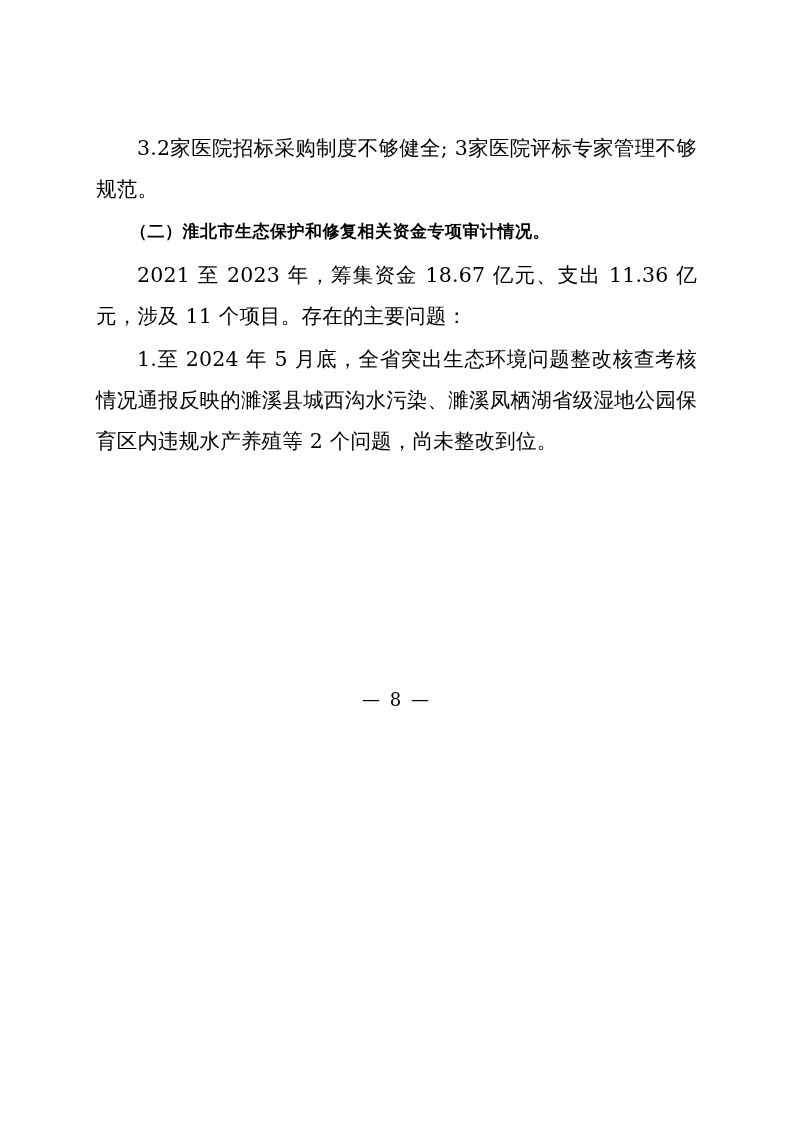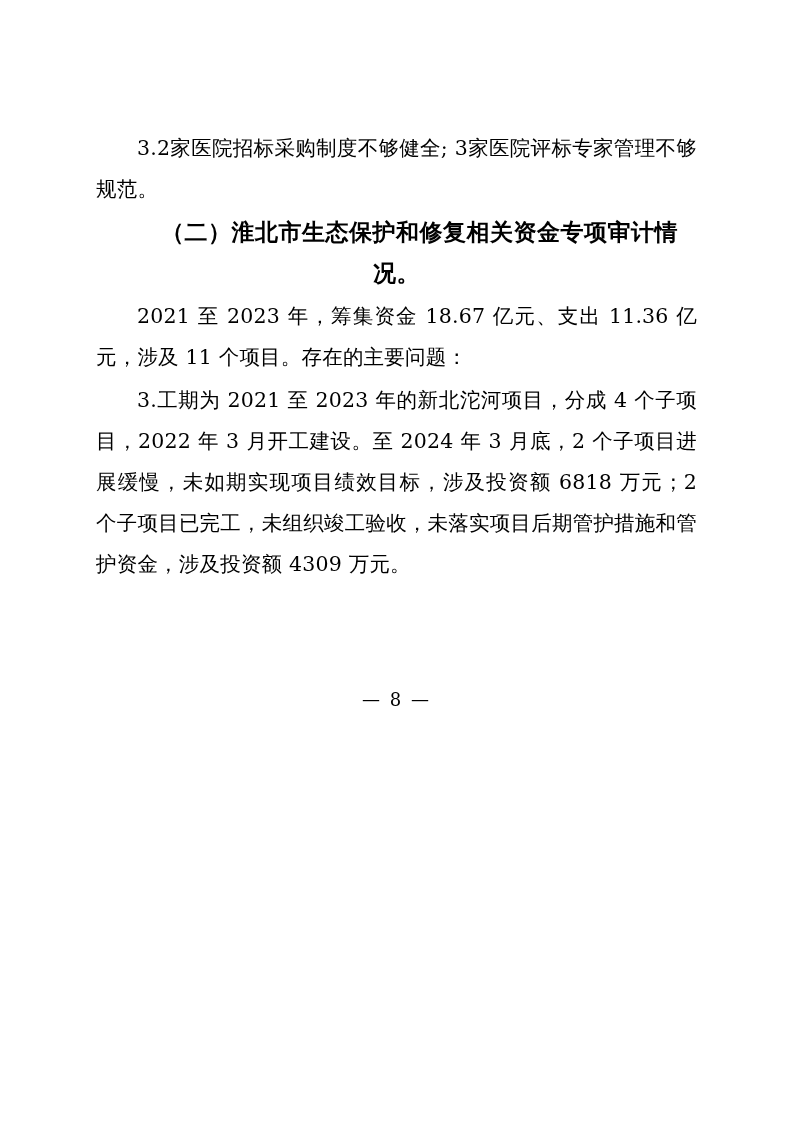--- a/index.html
+++ b/index.html
@@ -28,43 +28,42 @@
     margin: 0 0 2px 0;
     font-size: 20.5px;
     line-height: 41px;
     text-align: justify;
     text-justify: inter-ideograph;
     text-indent: 2em;
     letter-spacing: 0.2px;
   }
   p.heading {
     margin: 0 0 2px 0;
-    font-size: 23px;
+    font-size: 17px;
     line-height: 41px;
     text-indent: 2em;
     font-weight: bold;
-    font-family: Liberation Serif, serif;
+    font-family: Liberation Mono, monospace;
     letter-spacing: 0.5px;
-    text-align: center;
   }
   .page-number {
     position: absolute;
     left: 0;
     right: 0;
     bottom: 104px;
     text-align: center;
     font-size: 18px;
     font-family: "DejaVu Serif", "Liberation Serif", serif;
     letter-spacing: 2px;
   }
 </style>
 </head>
 <body>
 
 <div class="page">
   <div class="doc-body">
     <p class="para">3.2家医院招标采购制度不够健全; 3家医院评标专家管理不够规范。</p>
     <p class="heading">（二）淮北市生态保护和修复相关资金专项审计情况。</p>
     <p class="para">2021 至 2023 年，筹集资金 18.67 亿元、支出 11.36 亿元，涉及 11 个项目。存在的主要问题：</p>
-    <p class="para">3.工期为 2021 至 2023 年的新北沱河项目，分成 4 个子项目，2022 年 3 月开工建设。至 2024 年 3 月底，2 个子项目进展缓慢，未如期实现项目绩效目标，涉及投资额 6818 万元；2 个子项目已完工，未组织竣工验收，未落实项目后期管护措施和管护资金，涉及投资额 4309 万元。</p>
+    <p class="para">1.至 2024 年 5 月底，全省突出生态环境问题整改核查考核情况通报反映的濉溪县城西沟水污染、濉溪凤栖湖省级湿地公园保育区内违规水产养殖等 2 个问题，尚未整改到位。</p>
   </div>
   <div class="page-number">— 8 —</div>
 </div>
 
 </body></html>

